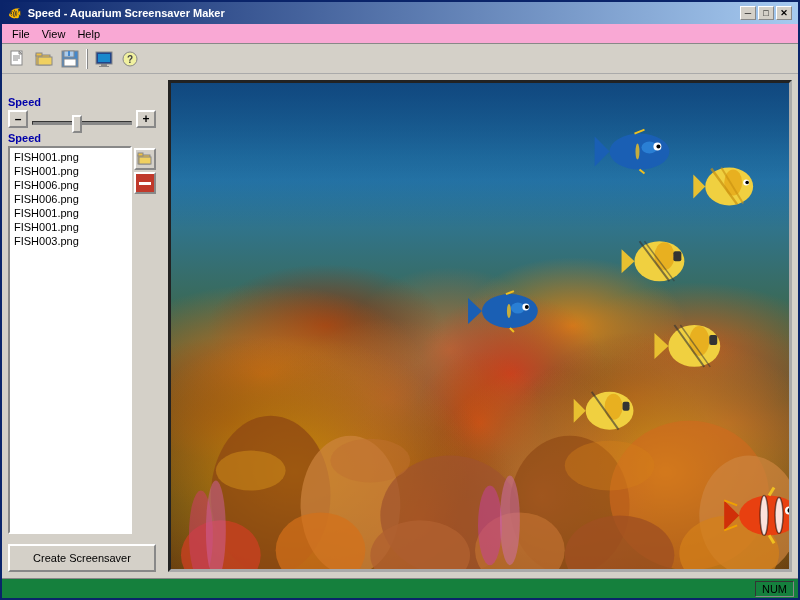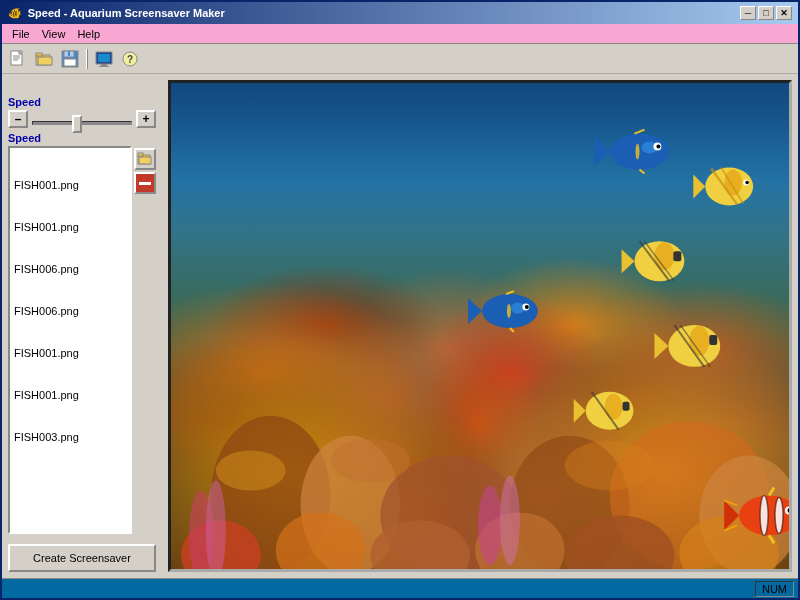--- a/index.html
+++ b/index.html
@@ -249,21 +249,20 @@
       border-right-color: #fff;
       overflow-y: auto;
       font-size: 11px;
       padding: 2px;
     }
 
     .list-item {
       padding: 1px 2px;
       cursor: pointer;
       white-space: nowrap;
-      margin-top: 28px;
     }
 
     .fish-buttons {
       display: flex;
       flex-direction: column;
       gap: 2px;
       padding-top: 2px;
     }
 
     .fish-add-btn {
@@ -375,21 +374,21 @@
       position: absolute;
       width: 100%;
       height: 100%;
       top: 0;
       left: 0;
     }
 
     
     .status-bar {
       height: 20px;
-      background: #0369a1;
+      background: #15803d;
       border-top: 1px solid #888;
       display: flex;
       align-items: center;
       justify-content: flex-end;
       padding: 0 4px;
       flex-shrink: 0;
     }
 
     .status-panel {
       border: 1px inset #888;

